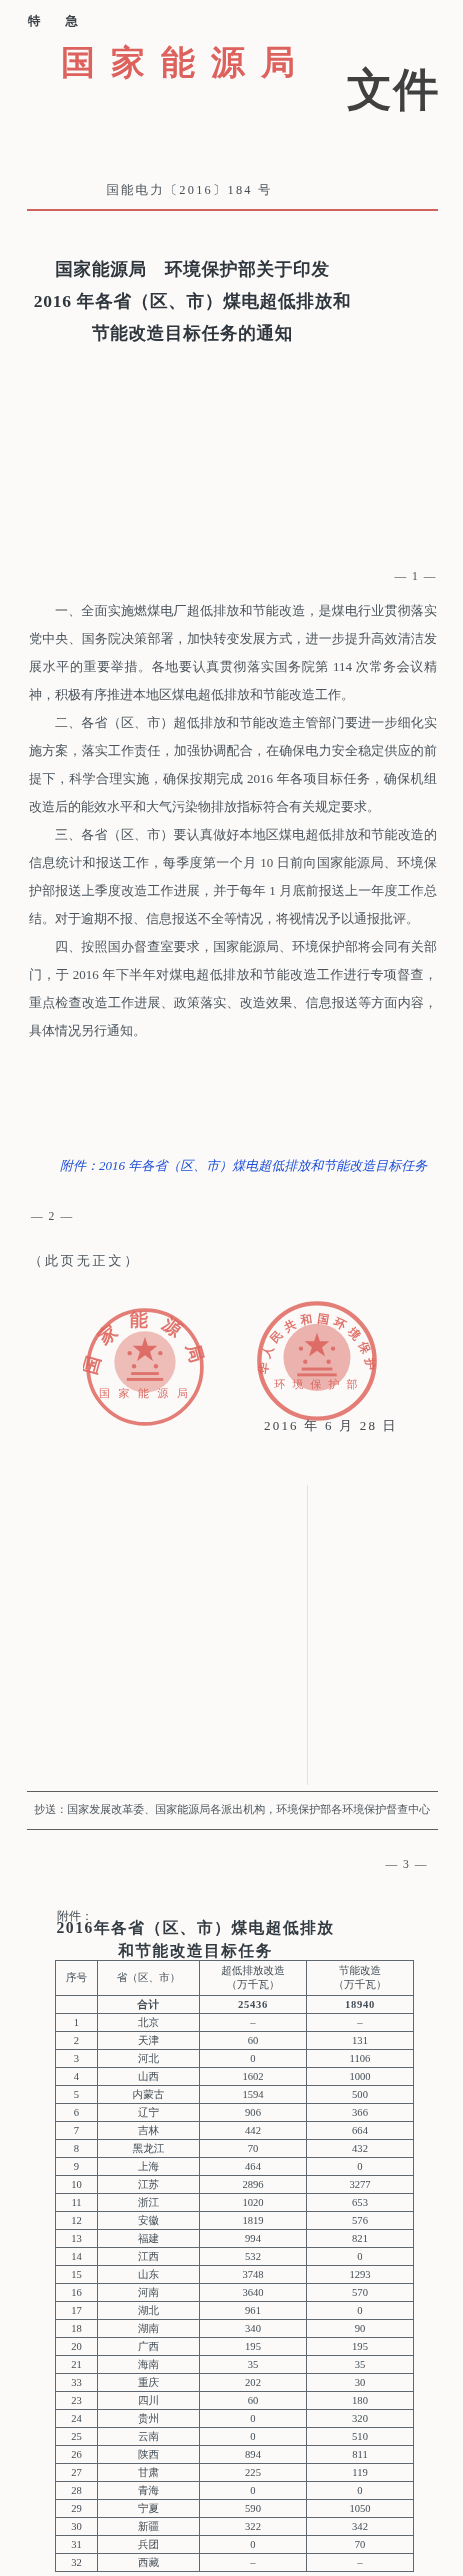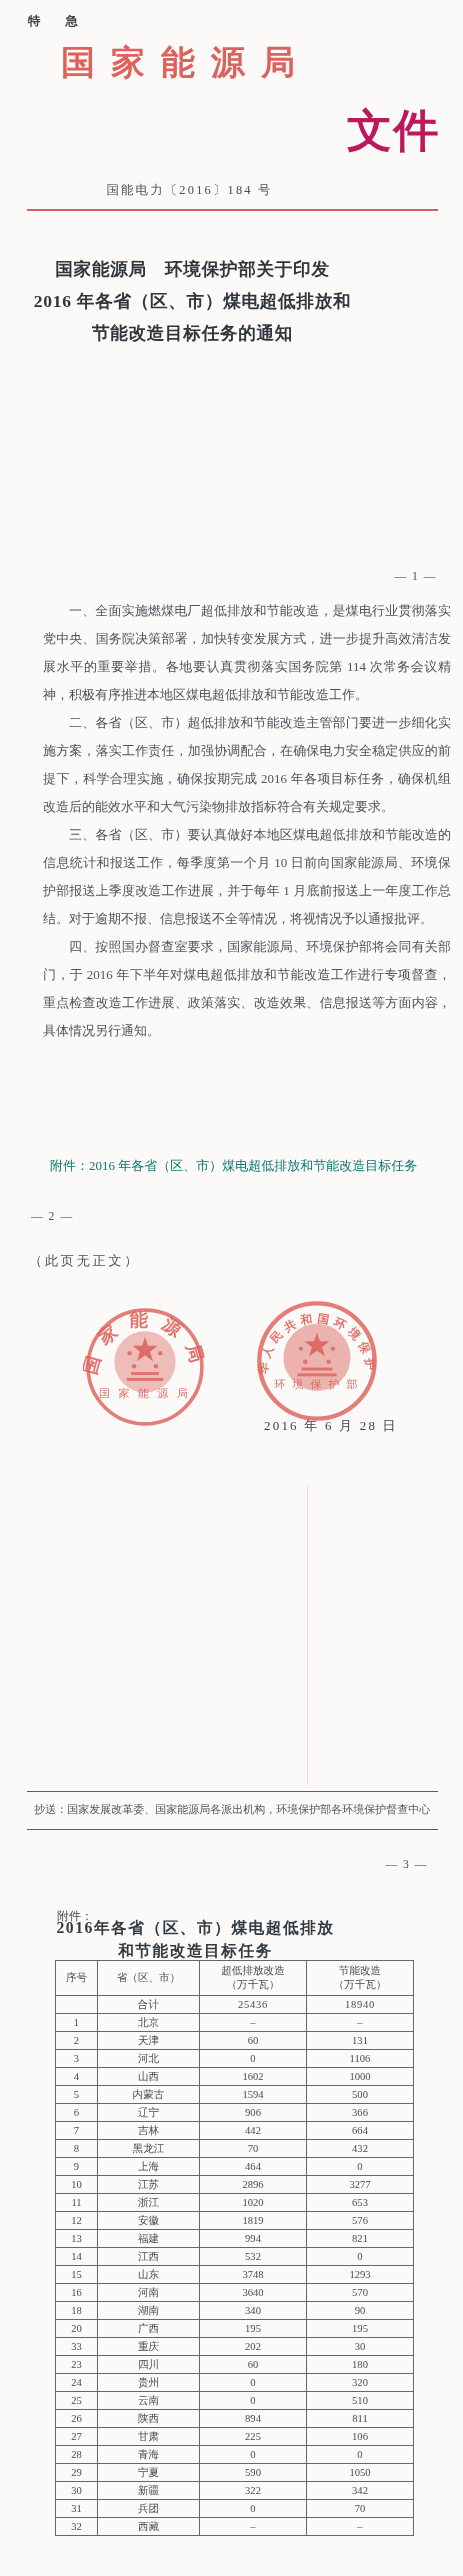--- a/index.html
+++ b/index.html
@@ -16,21 +16,21 @@
     position:absolute;top:13px;left:28px;
     font-size:12.4px;letter-spacing:11px;color:#3c4146;font-weight:bold;
   }
   .agency{
     position:absolute;top:41px;left:61px;
     font-size:34px;line-height:44px;letter-spacing:16px;
     color:#dd625d;font-weight:bold;white-space:nowrap;
   }
   .doc-type{
     position:absolute;top:60px;left:347px;
-    font-size:45px;color:#be185d;font-weight:bold;letter-spacing:1.5px;margin-top:41px;
+    font-size:45px;color:#404040;font-weight:bold;letter-spacing:1.5px;
   }
   .doc-number{
     position:absolute;top:182px;left:0;width:379px;
     text-align:center;font-size:12.4px;color:#474e55;letter-spacing:2.2px;
   }
   .red-line{
     position:absolute;top:209px;left:27px;width:411px;height:1.5px;
     background:#cf625f;
   }
   .doc-title{
@@ -38,25 +38,25 @@
     text-align:center;font-size:17.6px;line-height:32px;
     font-weight:bold;color:#2f363d;letter-spacing:0.7px;
   }
   .body-block{
     position:absolute;left:29px;width:408px;
     font-size:13px;line-height:28px;text-align:justify;color:#4b545c;
   }
   .body-block p{margin:0;}
   .body-block p.indent{text-indent:2em;}
   .block-a{top:370px;}
-  .block-b{top:597px;margin-left:14px;}
+  .block-b{top:597px;}
   .attach-note{
-    position:absolute;left:24px;width:408px;top:1151px;
-    font-size:13px;line-height:29px;color:#0f766e;
-    padding-left:4em;text-indent:-2em;box-sizing:border-box;text-align:justify;
+    position:absolute;left:34px;width:408px;top:1151px;
+    font-size:13px;line-height:29px;color:#1d4ed8;
+    padding-left:4em;text-indent:-2em;box-sizing:border-box;text-align:justify;font-style:italic;
   }
   .pg-marker{
     position:absolute;font-size:11.7px;color:#4a5258;letter-spacing:1.5px;white-space:nowrap;
   }
   .pg-1{top:570px;right:26px;}
   .pg-2{top:1210px;left:31px;}
   .pg-3{top:1858px;right:35px;}
   .no-text-note{
     position:absolute;top:1252px;left:29px;font-size:13px;
     letter-spacing:2.9px;color:#4b545c;
@@ -94,21 +94,21 @@
   table.target th,table.target td{
     border:0.7px solid #5f6870;text-align:center;vertical-align:middle;
     padding:0;height:17px;line-height:15.4px;font-weight:normal;
     overflow:hidden;white-space:nowrap;
   }
   table.target th{height:34px;line-height:14px;}
   table.target .col-no{width:42px;}
   table.target .col-prov{width:102px;}
   table.target .col-v1{width:107px;}
   table.target .col-v2{width:107px;}
-  table.target tr.total td{font-weight:normal;letter-spacing:0.7px;}
+  table.target tr.total td{font-weight:bold;letter-spacing:0.7px;}
 </style>
 </head>
 <body>
 
 <div class="page">
 
   <div class="urgency">特 急</div>
 
   <div class="agency"><span>国家能源局</span><br></div>
 
@@ -311,32 +311,44 @@
           <td>3748</td>
           <td>1293</td>
         </tr>
         <tr>
           <td>16</td>
           <td>河南</td>
           <td>3640</td>
           <td>570</td>
         </tr>
         <tr>
+          <td>17</td>
+          <td>湖北</td>
+          <td>961</td>
+          <td>0</td>
+        </tr>
+        <tr>
           <td>18</td>
           <td>湖南</td>
           <td>340</td>
           <td>90</td>
         </tr>
         <tr>
           <td>20</td>
           <td>广西</td>
           <td>195</td>
           <td>195</td>
         </tr>
         <tr>
+          <td>21</td>
+          <td>海南</td>
+          <td>35</td>
+          <td>35</td>
+        </tr>
+        <tr>
           <td>33</td>
           <td>重庆</td>
           <td>202</td>
           <td>30</td>
         </tr>
         <tr>
           <td>23</td>
           <td>四川</td>
           <td>60</td>
           <td>180</td>
@@ -356,21 +368,21 @@
         <tr>
           <td>26</td>
           <td>陕西</td>
           <td>894</td>
           <td>811</td>
         </tr>
         <tr>
           <td>27</td>
           <td>甘肃</td>
           <td>225</td>
-          <td>106</td>
+          <td>119</td>
         </tr>
         <tr>
           <td>28</td>
           <td>青海</td>
           <td>0</td>
           <td>0</td>
         </tr>
         <tr>
           <td>29</td>
           <td>宁夏</td>

